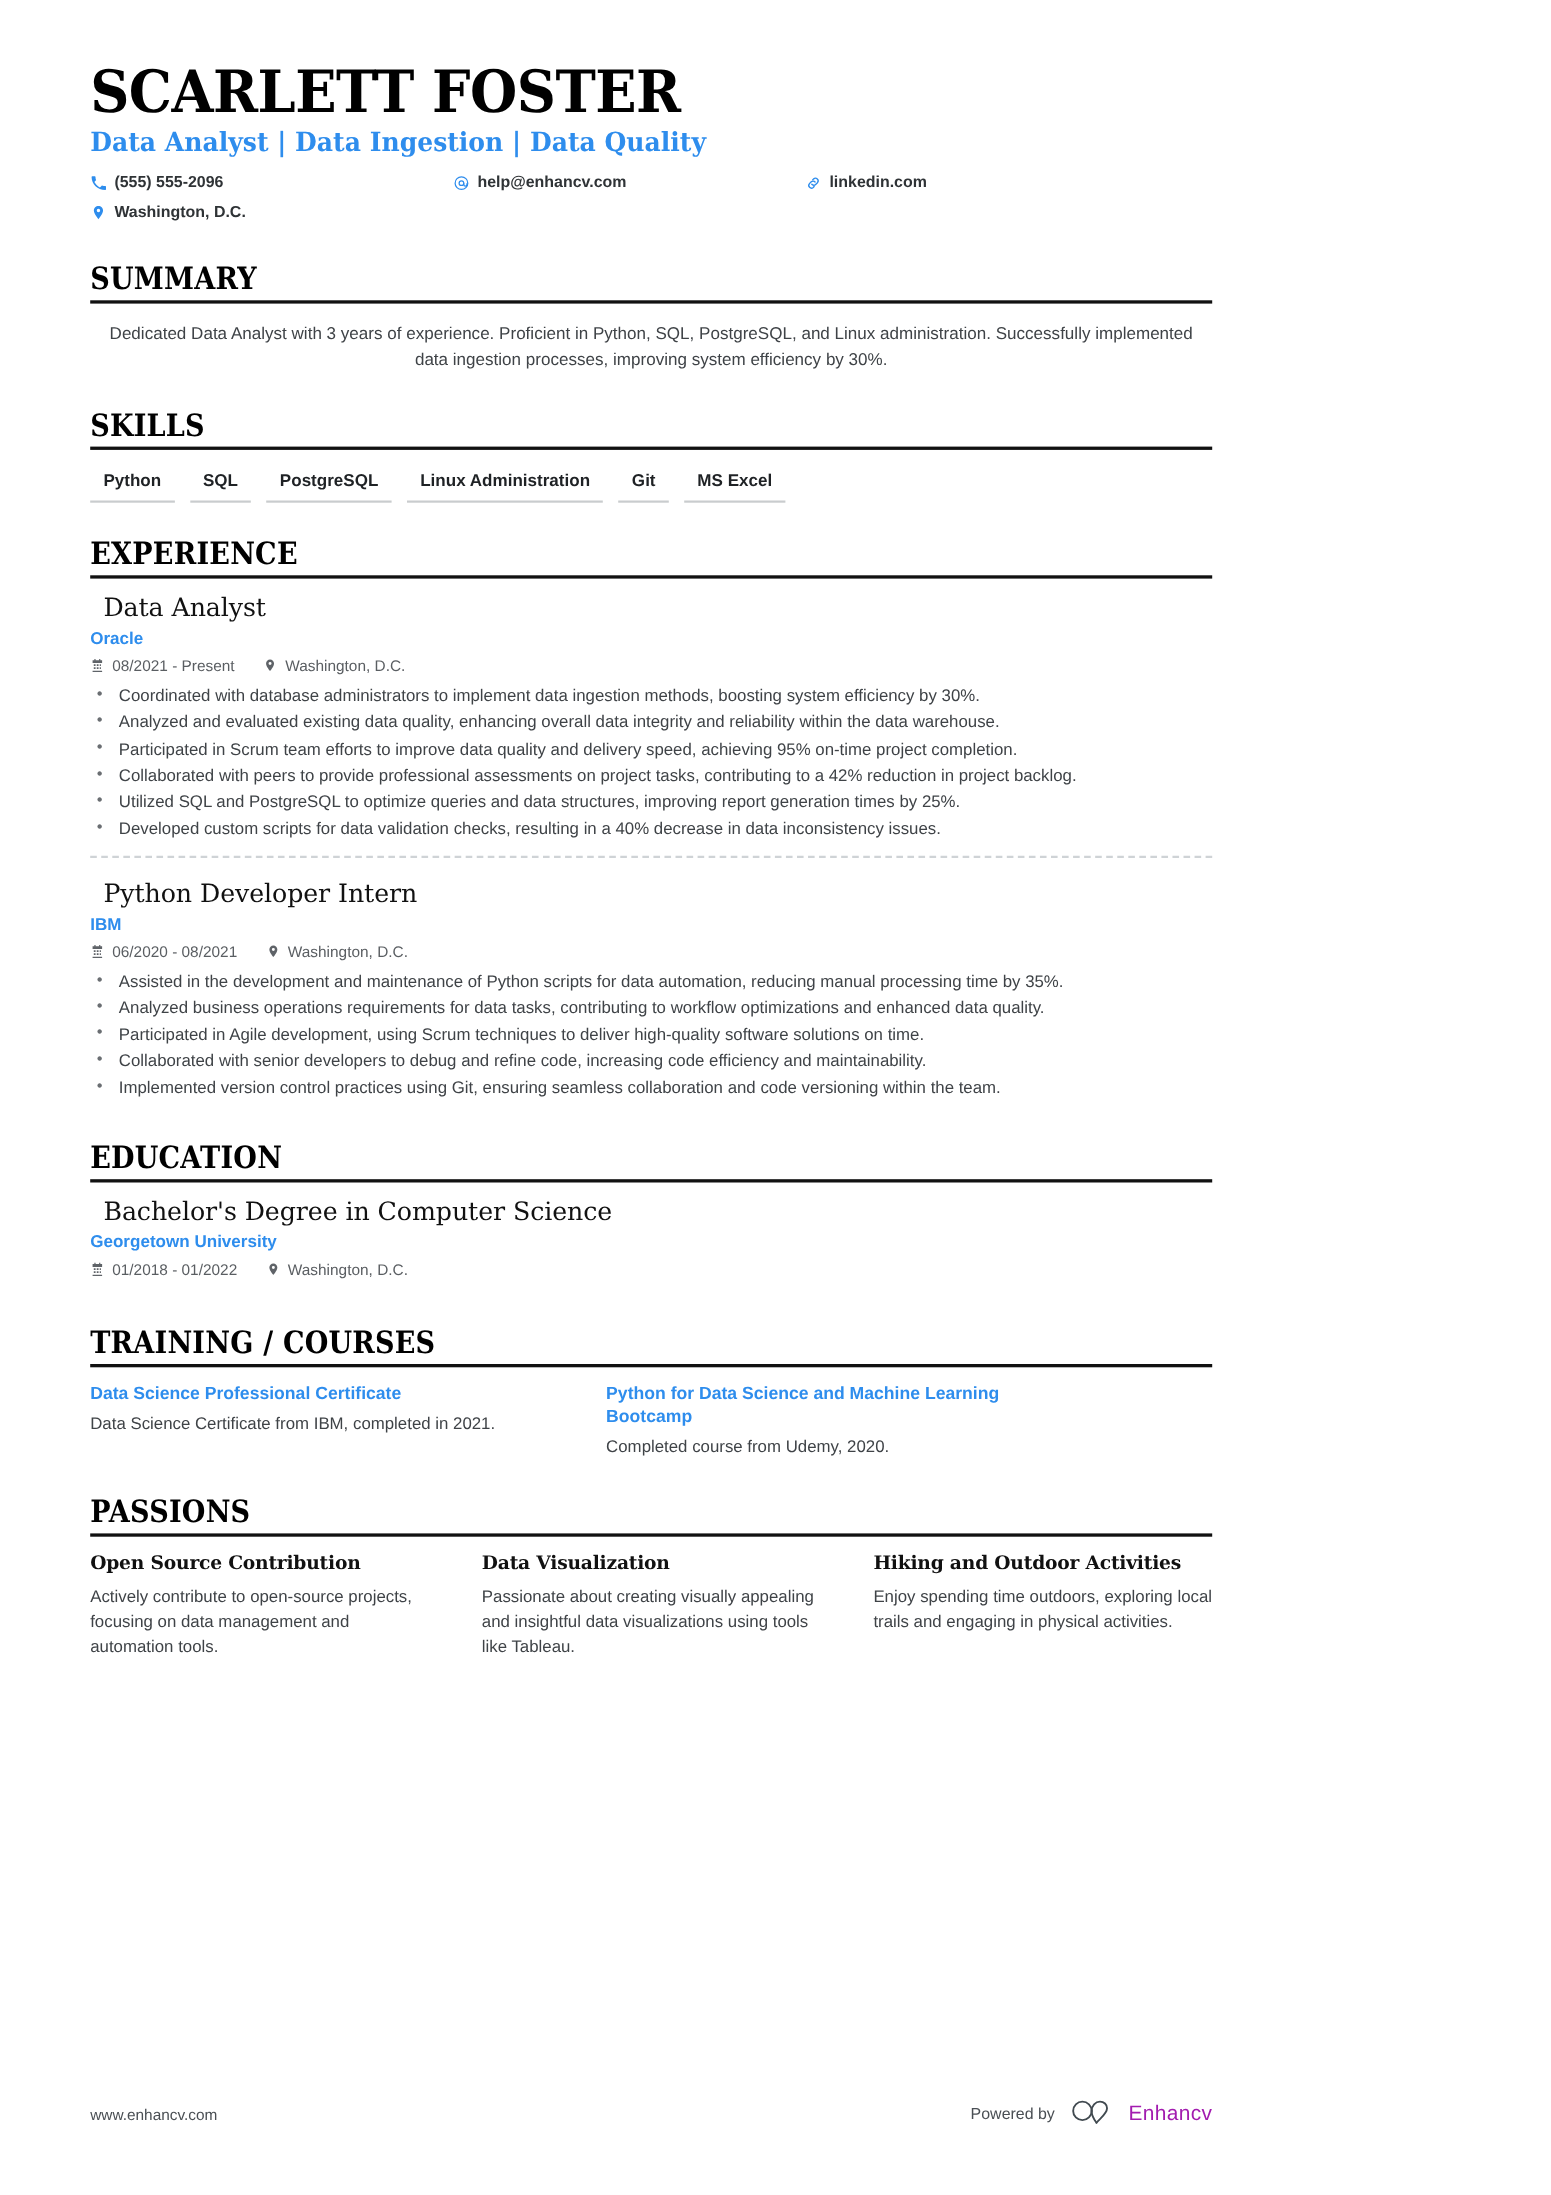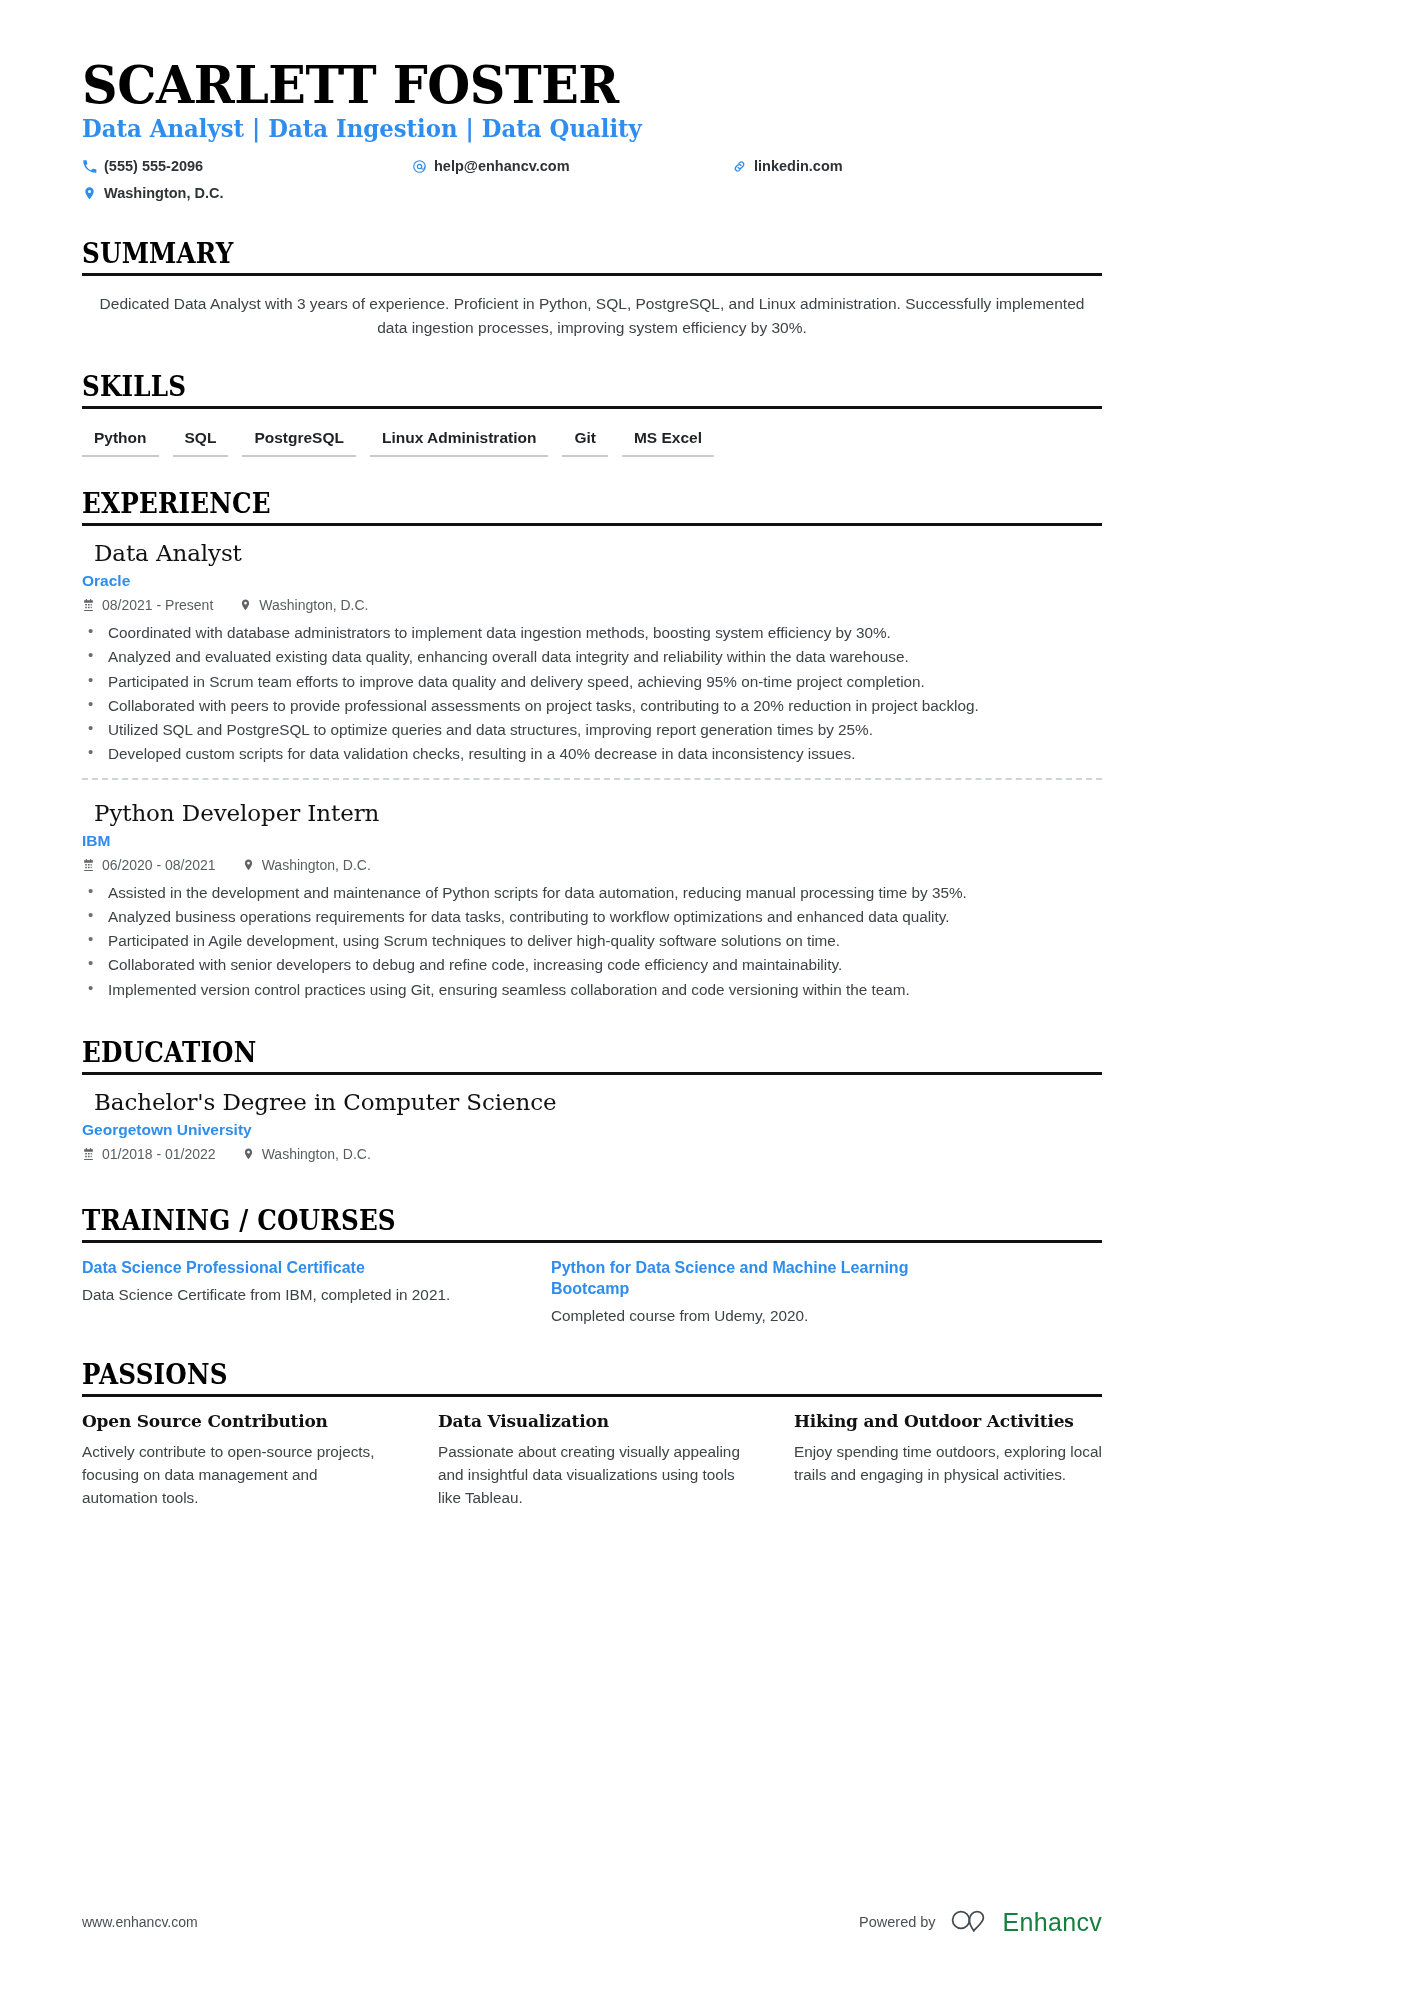--- a/index.html
+++ b/index.html
@@ -250,22 +250,22 @@
   .powered{
     font-size:14.5px;
     color:#4a4f54;
   }
   .brand{
     display:flex;
     align-items:center;
     gap:9px;
   }
   .brand-name{
-    font-size:25px;
-    color:#15803d;
+    font-size:19px;
+    color:#a21caf;
     letter-spacing:0.3px;
   }
 </style>
 </head>
 <body>
 
 <div class="page">
 
   <header>
     <h1 class="name">SCARLETT FOSTER</h1>
@@ -355,21 +355,21 @@
                 <path d="M12 2C8.3 2 5.3 5 5.3 8.7c0 5 6.7 12.6 6.7 12.6s6.7-7.6 6.7-12.6C18.7 5 15.7 2 12 2zm0 9.2a2.5 2.5 0 1 1 0-5 2.5 2.5 0 0 1 0 5z"></path>
               </svg>
           </span>
           <span>Washington, D.C.</span>
         </span>
       </div>
       <ul class="bullets">
         <li>Coordinated with database administrators to implement data ingestion methods, boosting system efficiency by 30%.</li>
         <li>Analyzed and evaluated existing data quality, enhancing overall data integrity and reliability within the data warehouse.</li>
         <li>Participated in Scrum team efforts to improve data quality and delivery speed, achieving 95% on-time project completion.</li>
-        <li>Collaborated with peers to provide professional assessments on project tasks, contributing to a 20% reduction in project backlog.</li>
+        <li>Collaborated with peers to provide professional assessments on project tasks, contributing to a 42% reduction in project backlog.</li>
         <li>Utilized SQL and PostgreSQL to optimize queries and data structures, improving report generation times by 25%.</li>
         <li>Developed custom scripts for data validation checks, resulting in a 40% decrease in data inconsistency issues.</li>
       </ul>
       <div class="entry-sep"></div>
     </div>
 
     <div class="entry">
       <h3 class="entry-title">Python Developer Intern</h3>
       <div class="entry-org">IBM</div>
       <div class="entry-meta">

